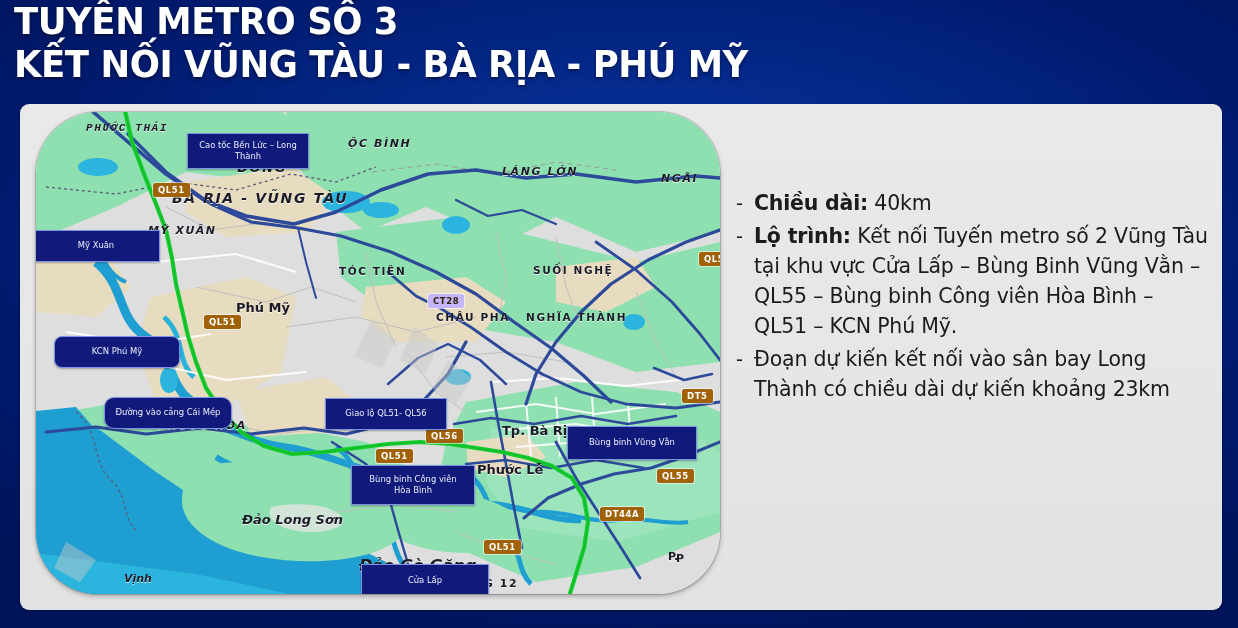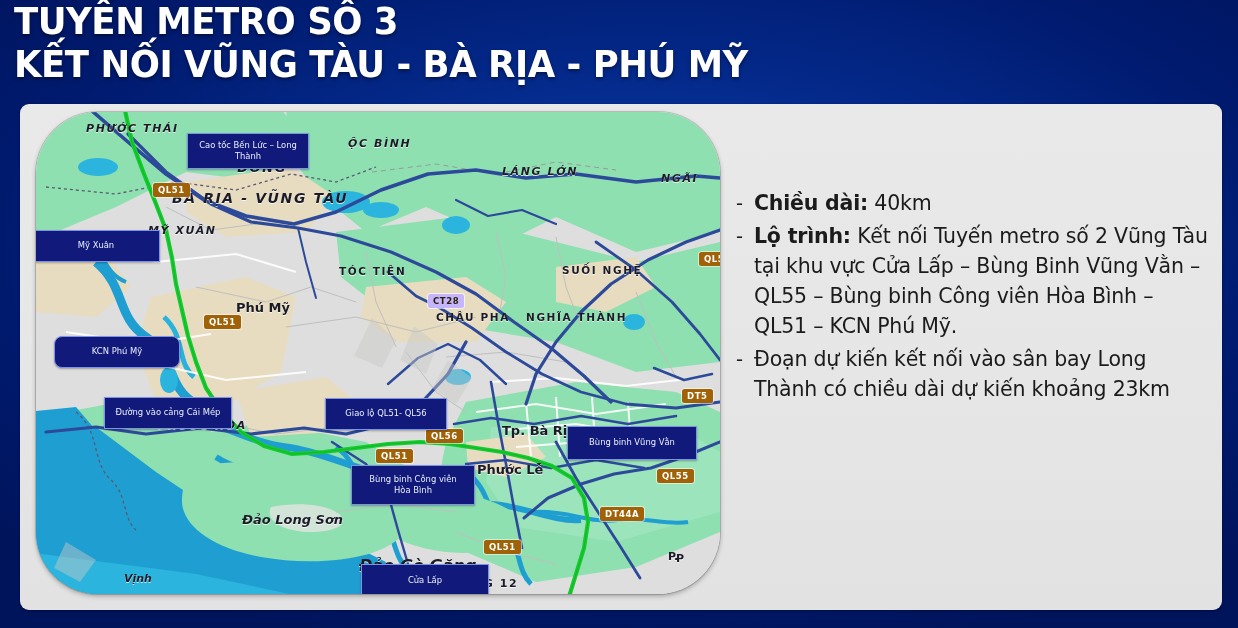--- a/index.html
+++ b/index.html
@@ -236,29 +236,29 @@
           <g fill="#c9c9c7" opacity=".45">
             <path d="M336,206 L360,228 L346,256 L318,244 Z"></path>
             <path d="M378,214 L402,232 L390,262 L364,248 Z"></path>
             <path d="M412,248 L436,266 L420,292 L396,276 Z"></path>
             <path d="M30,430 L60,448 L44,470 L18,456 Z"></path>
           </g>
         </g>
       </svg>
 
       <div id="places">
-          <div class="plabel caps ital" style="left: 50px; top: 10px; font-size: 11px;">PHƯỚC THÁI</div>
+          <div class="plabel caps ital" style="left: 50px; top: 10px; font-size: 11px; font-family: Liberation Mono, monospace;">PHƯỚC THÁI</div>
           <div class="plabel caps ital" style="left: 312px; top: 25px; font-size: 11px;">ỘC BÌNH</div>
           <div class="plabel caps ital" style="left: 201px; top: 48px; font-size: 13px;">ĐỒNG</div>
           <div class="plabel caps ital" style="left: 466px; top: 53px; font-size: 11px;">LÁNG LỚN</div>
           <div class="plabel caps ital" style="left: 625px; top: 60px; font-size: 11px;">NGÃI</div>
           <div class="plabel caps ital" style="left: 136px; top: 78px; font-size: 14px;">BÀ RỊA - VŨNG TÀU</div>
           <div class="plabel caps ital" style="left: 112px; top: 112px; font-size: 11px;">MỸ XUÂN</div>
           <div class="plabel caps" style="left: 303px; top: 153px; font-size: 10.5px;">TÓC TIÊN</div>
-          <div class="plabel caps" style="left: 497px; top: 152px; font-size: 10.5px; margin-left: 29px;">SUỐI NGHỆ</div>
+          <div class="plabel caps" style="left: 497px; top: 152px; font-size: 10.5px;">SUỐI NGHỆ</div>
           <div class="plabel " style="left: 200px; top: 188px; font-size: 13px;">Phú Mỹ</div>
           <div class="plabel caps" style="left: 400px; top: 199px; font-size: 10.5px;">CHÂU PHA</div>
           <div class="plabel caps" style="left: 490px; top: 199px; font-size: 10.5px;">NGHĨA THÀNH</div>
           <div class="plabel caps ital" style="left: 122px; top: 307px; font-size: 11px;">PHƯỚC HÒA</div>
           <div class="plabel " style="left: 466px; top: 311px; font-size: 13px;">Tp. Bà Rịa</div>
           <div class="plabel " style="left: 441px; top: 350px; font-size: 13px;">Phước Lễ</div>
           <div class="plabel ital" style="left: 206px; top: 400px; font-size: 13px;">Đảo Long Sơn</div>
           <div class="plabel ital" style="left: 323px; top: 444px; font-size: 16px;">Đảo Gò Găng</div>
           <div class="plabel ital" style="left: 88px; top: 460px; font-size: 11px;">Vịnh</div>
           <div class="plabel " style="left: 632px; top: 438px; font-size: 11px;">P.</div>
@@ -277,21 +277,21 @@
           <div class="shield" style="left: 448px; top: 428px; position: absolute;">QL51</div>
           <div class="plabel caps" style="font-size: 11px; left: 437px; top: 465px; position: absolute;">NG 12</div>
           <div class="plabel caps" style="font-size: 11px; left: 640px; top: 440px; position: absolute;">P</div>
         </div>
 
       <div id="callouts">
           <div class="callout" style="left: 151px; top: 21px; width: 122px; height: 36px;">Cao tốc Bến Lức – Long
 Thành</div>
           <div class="callout" style="left: -4px; top: 118px; width: 128px; height: 32px;">Mỹ Xuân</div>
           <div class="callout" style="left: 18px; top: 224px; width: 126px; height: 32px; border-radius: 8px;">KCN Phú Mỹ</div>
-          <div class="callout" style="left: 68px; top: 285px; width: 128px; height: 32px;">Đường vào cảng Cái Mép</div>
+          <div class="callout" style="left: 68px; top: 285px; width: 128px; height: 32px; border-radius: 10px;">Đường vào cảng Cái Mép</div>
           <div class="callout" style="left: 289px; top: 286px; width: 122px; height: 32px;">Giao lộ QL51- QL56</div>
           <div class="callout" style="left: 315px; top: 353px; width: 124px; height: 40px;">Bùng binh Công viên
 Hòa Bình</div>
           <div class="callout" style="left: 531px; top: 314px; width: 130px; height: 34px;">Bùng binh Vũng Vằn</div>
           <div class="callout" style="left: 325px; top: 452px; width: 128px; height: 34px;">Cửa Lấp</div>
         </div>
     </div>
   </div>
 
   <div class="info">

